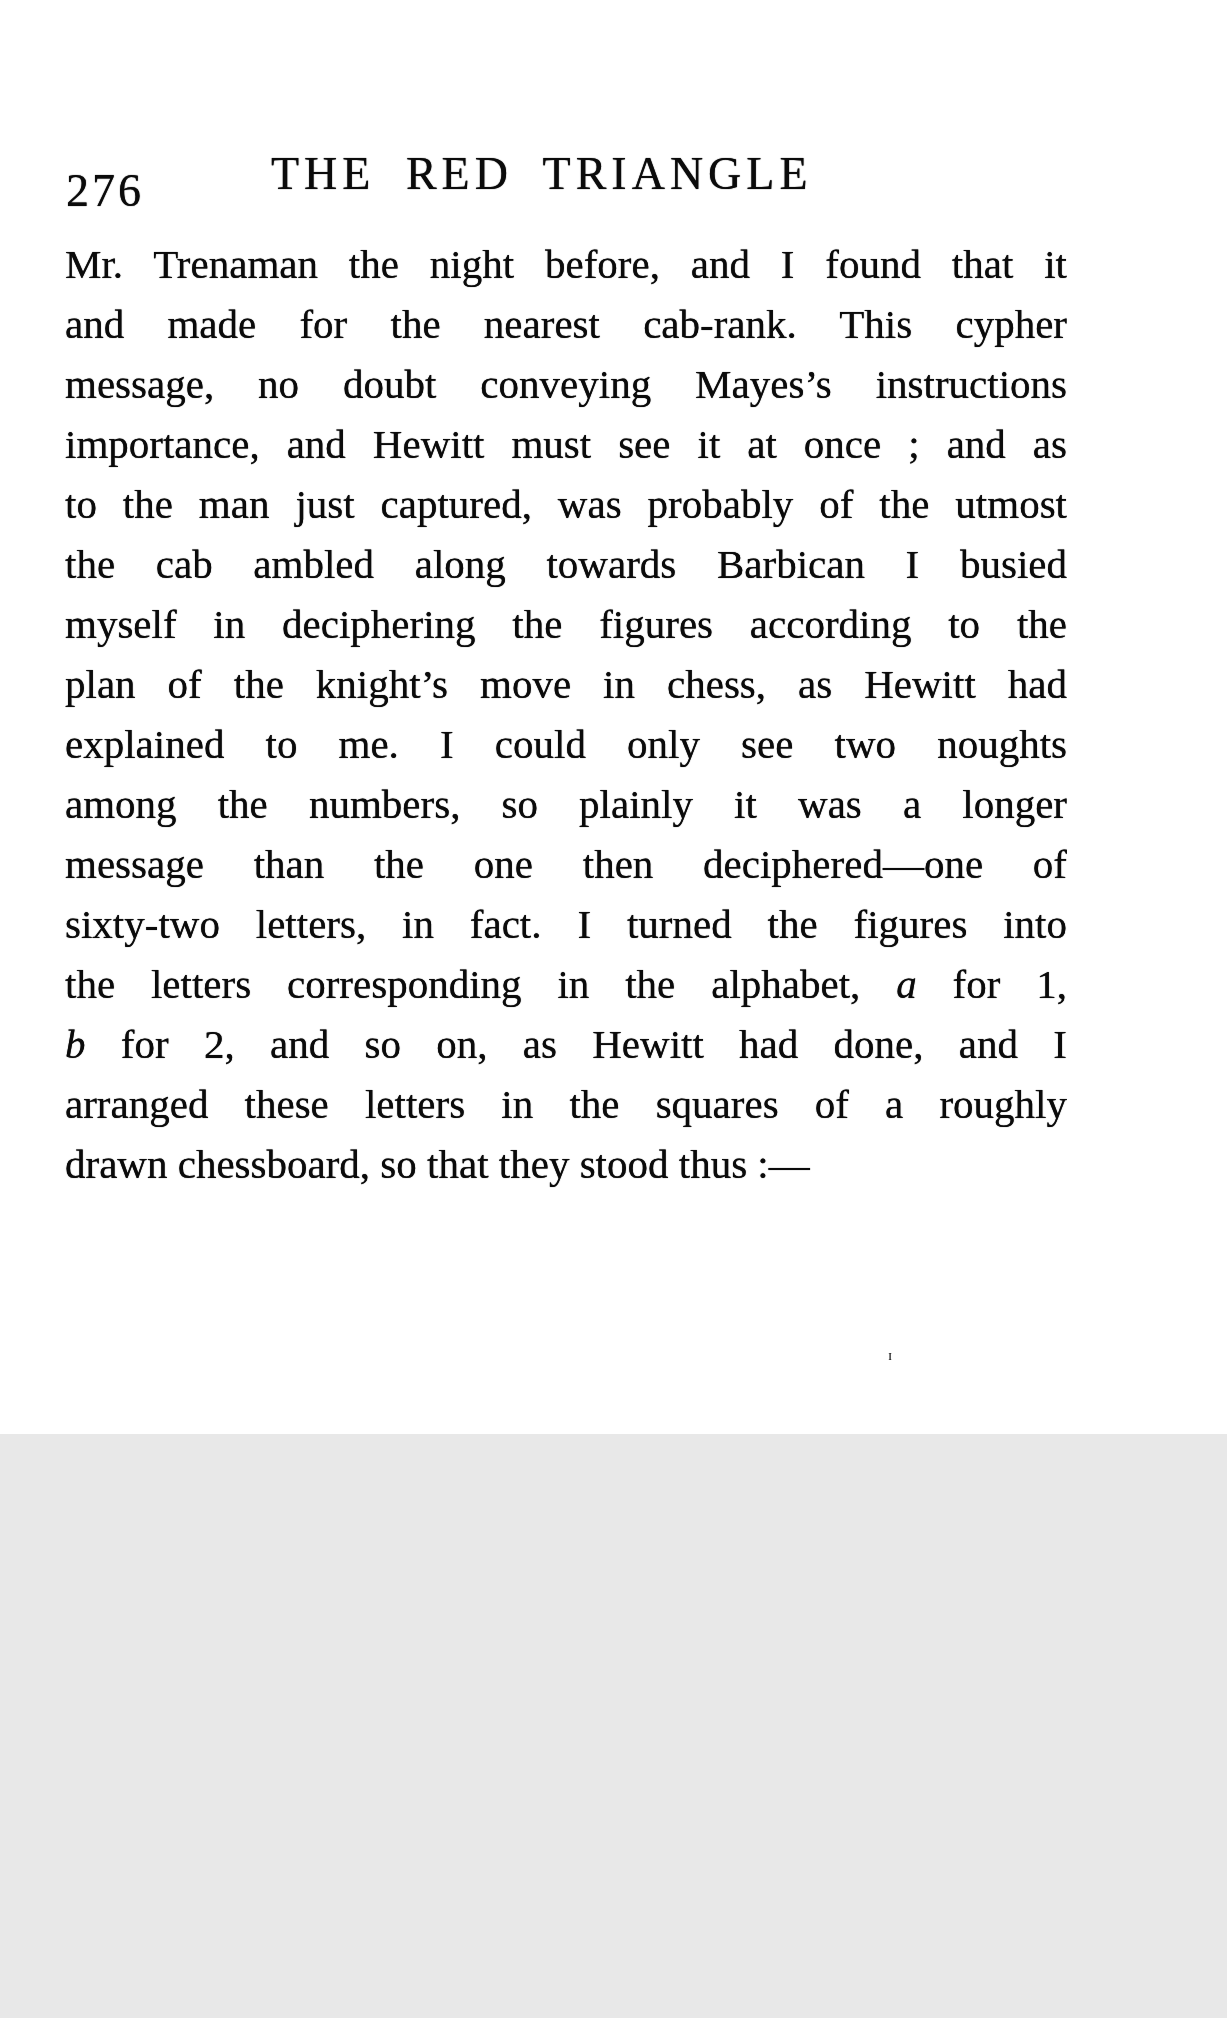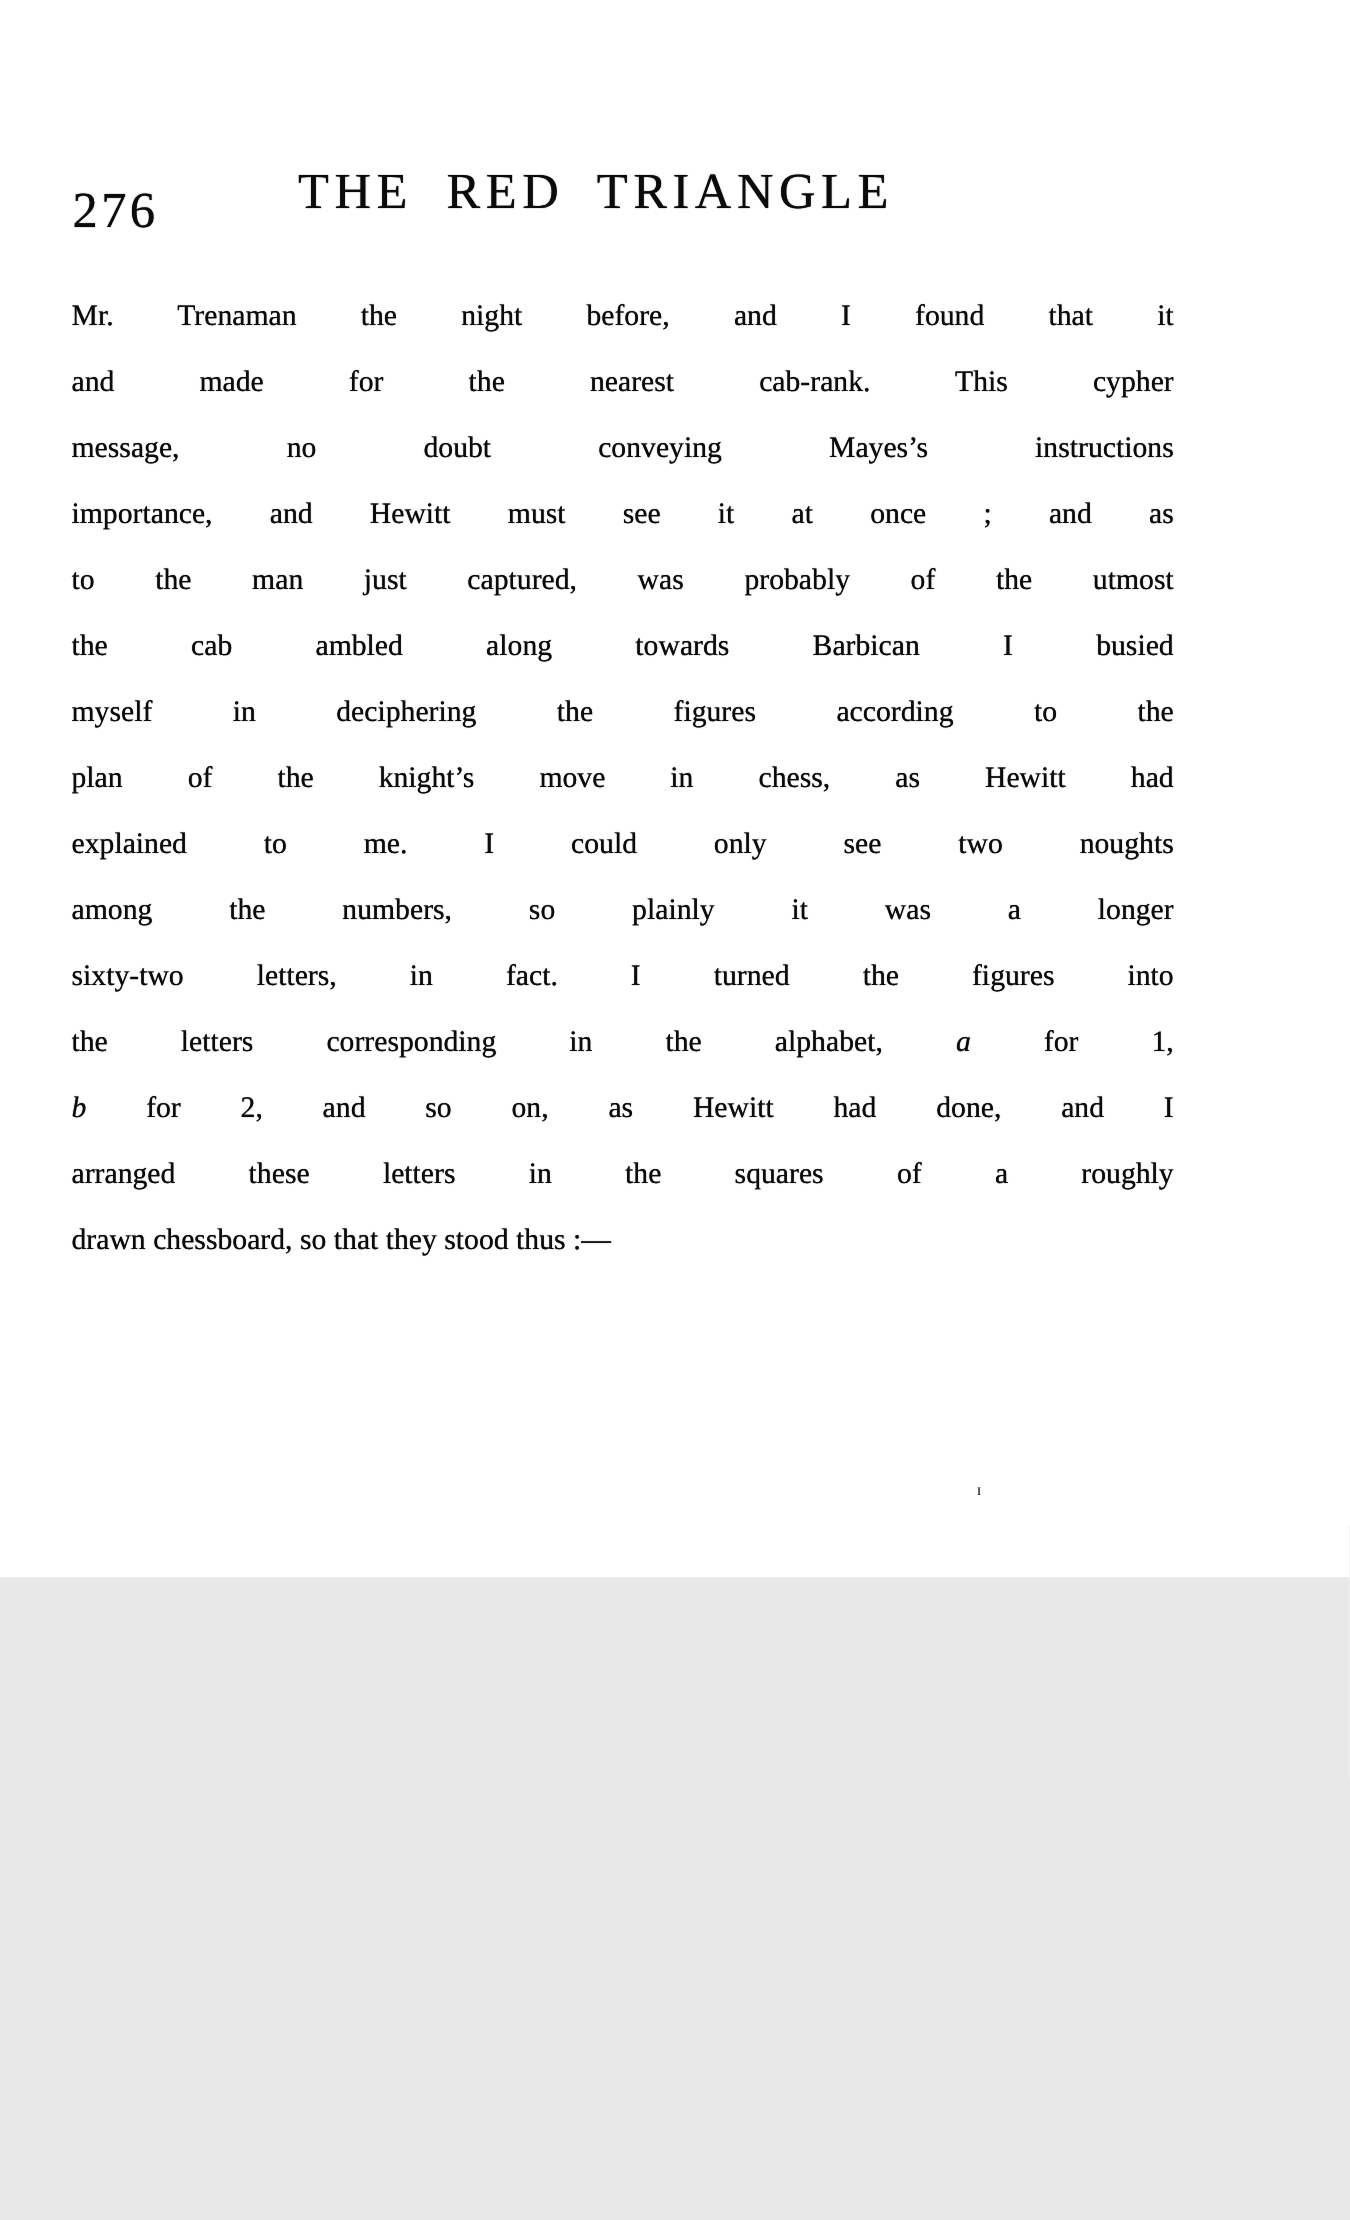--- a/index.html
+++ b/index.html
@@ -37,24 +37,23 @@
     word-spacing:14px;
     text-shadow:0 0 1px currentColor;
     white-space:nowrap;
   }
   
   .body-text{
     position:absolute;
     left:65px;
     top:234px;
     width:1002px;
-    font-size:27px;
+    font-size:41px;
     line-height:60px;
     text-shadow:0 0 0.8px currentColor;
-    margin-top:22px;
   }
   .line{
     text-align:justify;
     text-align-last:justify;
     overflow:hidden;
     white-space:normal;
   }
   .line.no-justify{
     text-align:left;
     text-align-last:left;
@@ -81,20 +80,21 @@
       <div class="line"><span>Mr. Trenaman the night before, and I found that it</span></div>
       <div class="line"><span>and made for the nearest cab-rank.  This cypher</span></div>
       <div class="line"><span>message, no doubt conveying Mayes’s instructions</span></div>
       <div class="line"><span>importance, and Hewitt must see it at once ; and as</span></div>
       <div class="line"><span>to the man just captured, was probably of the utmost</span></div>
       <div class="line"><span>the cab ambled along towards Barbican I busied</span></div>
       <div class="line"><span>myself in deciphering the figures according to the</span></div>
       <div class="line"><span>plan of the knight’s move in chess, as Hewitt had</span></div>
       <div class="line"><span>explained to me.  I could only see two noughts</span></div>
       <div class="line"><span>among the numbers, so plainly it was a longer</span></div>
+      <div class="line"><span>message than the one then deciphered—one of</span></div>
       <div class="line"><span>sixty-two letters, in fact.  I turned the figures into</span></div>
       <div class="line"><span>the letters corresponding in the alphabet, </span><span class="it">a</span><span> for 1,</span></div>
       <div class="line"><span class="it">b</span><span> for 2, and so on, as Hewitt had done, and I</span></div>
       <div class="line"><span>arranged these letters in the squares of a roughly</span></div>
       <div class="line no-justify"><span>drawn chessboard, so that they stood thus :—</span></div>
     </div>
 
   <span class="speck">ɪ</span>
 </div>
 

